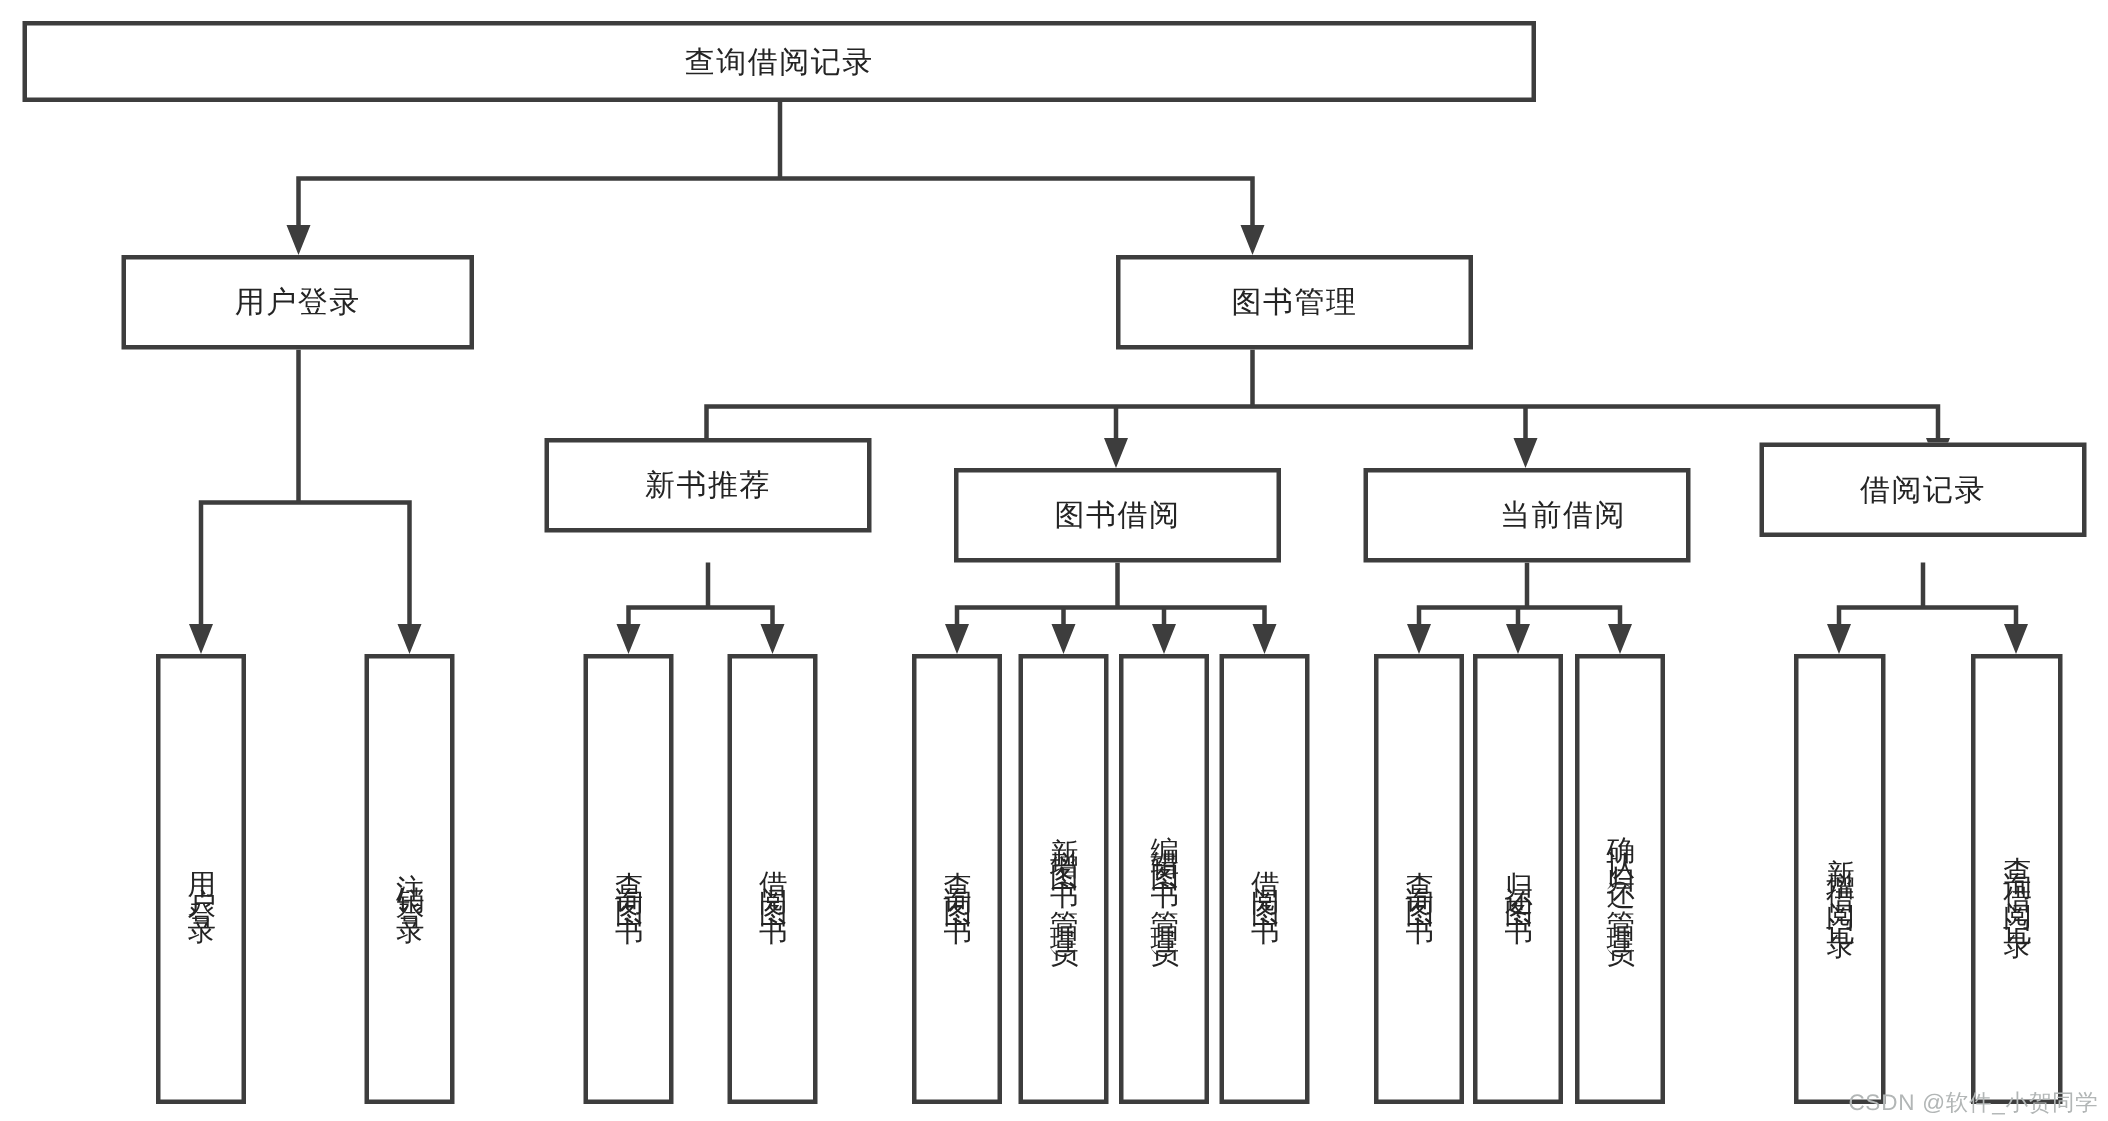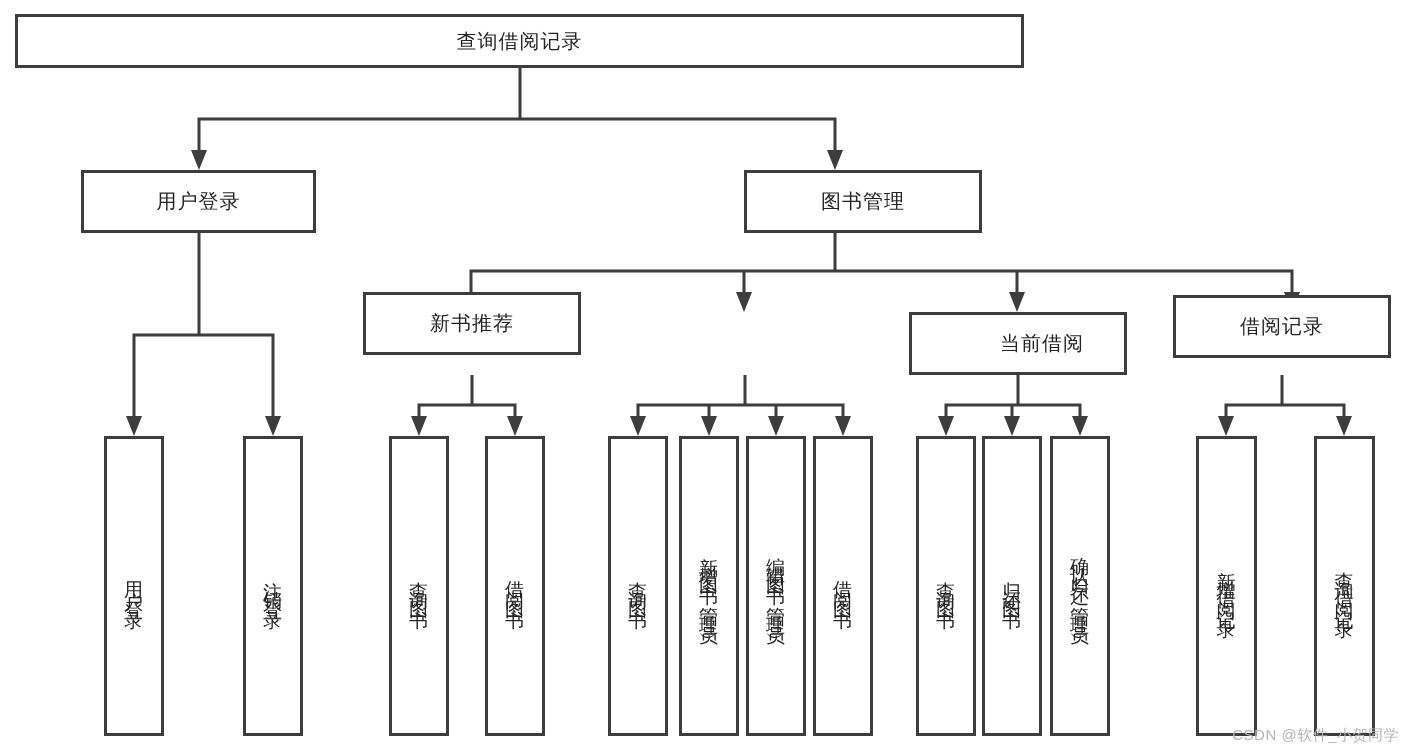--- a/index.html
+++ b/index.html
@@ -132,20 +132,23 @@
   <div class="box" style="left:81px; top:170px; width:235px; height:63px;">
     <span>用户登录</span>
   </div>
   <div class="box" style="left:716px; top:170px; width:238px; height:63px;margin-left:28px;">
     <span>图书管理</span>
   </div>
 
   <div class="box" style="left:363px; top:292px; width:218px; height:63px;">
     <span>新书推荐</span>
   </div>
+  <div class="box" style="left:636px; top:312px; width:218px; height:63px;">
+    <span>图书借阅</span>
+  </div>
   <div class="box" style="left:909px; top:312px; width:218px; height:63px;padding-left:48px;">
     <span>当前借阅</span>
   </div>
   <div class="box" style="left:1173px; top:295px; width:218px; height:63px;">
     <span>借阅记录</span>
   </div>
 
   <div class="leaf" style="left:104px;">
     <span>用户登录</span>
   </div>

